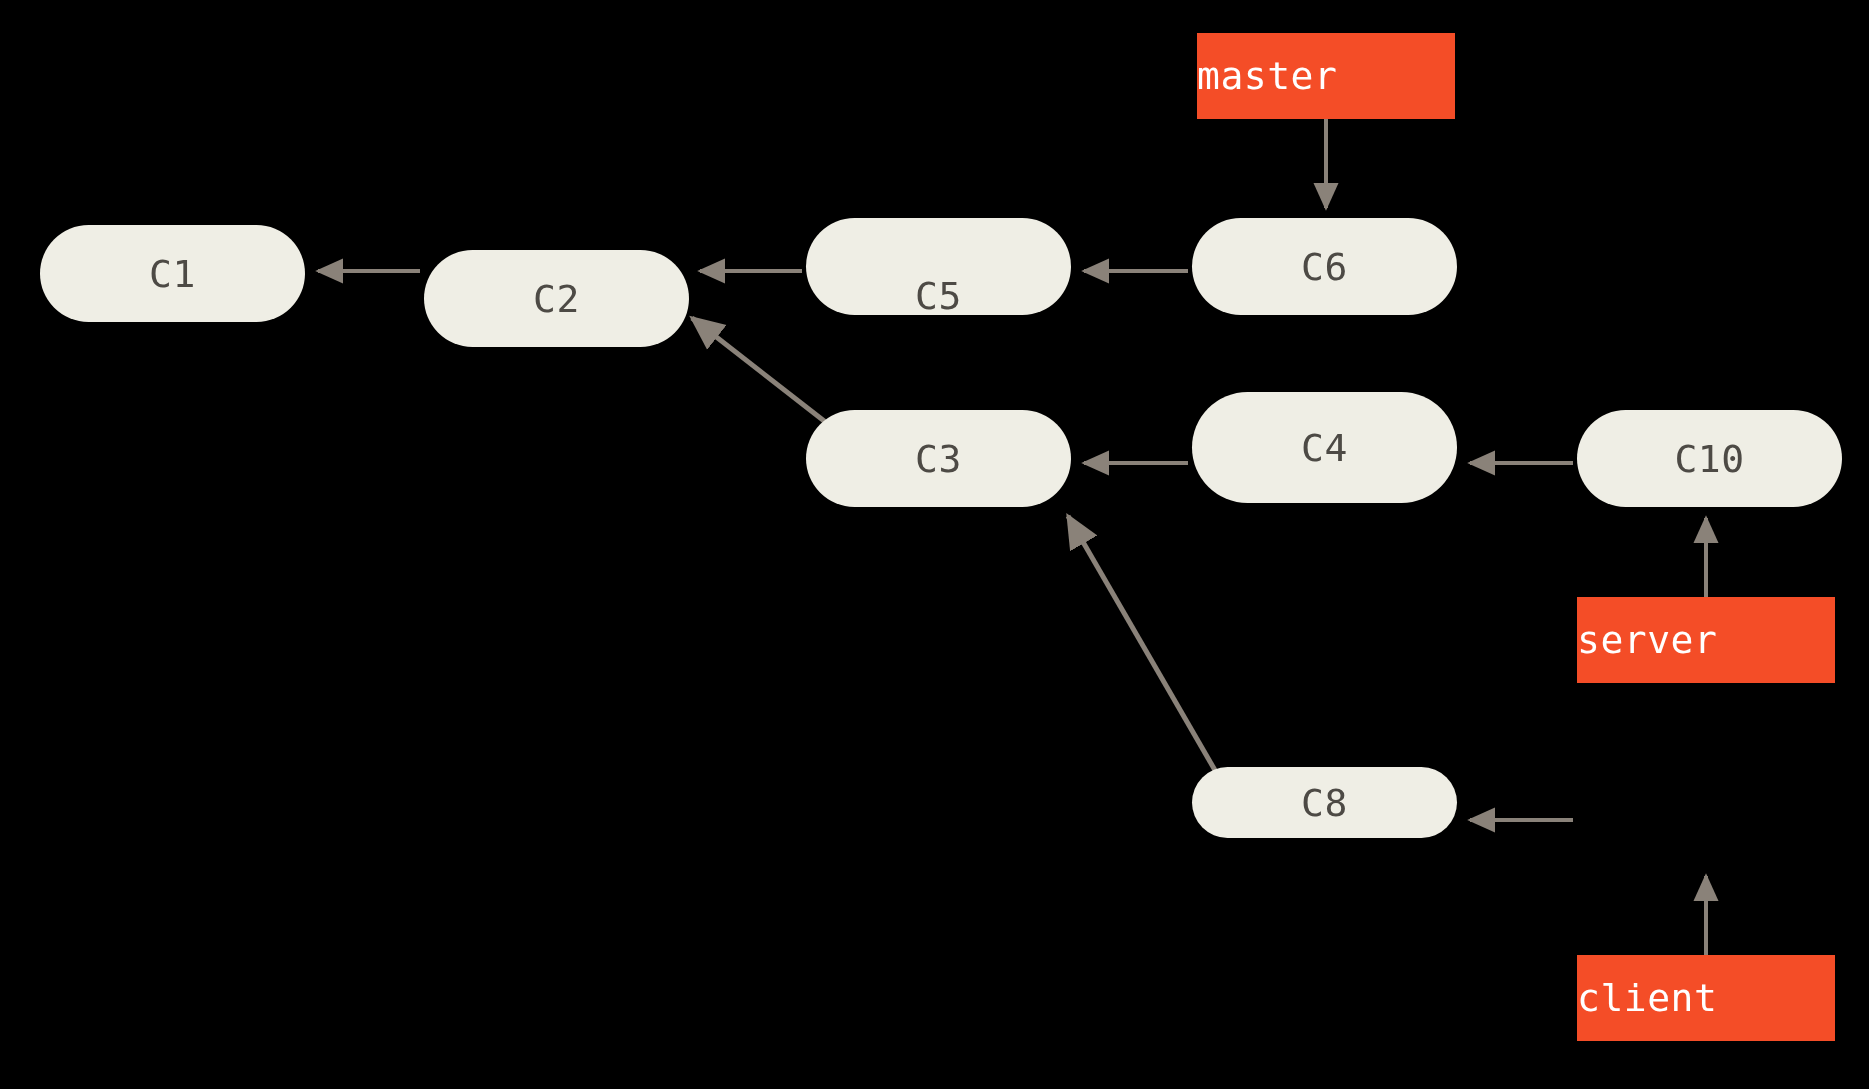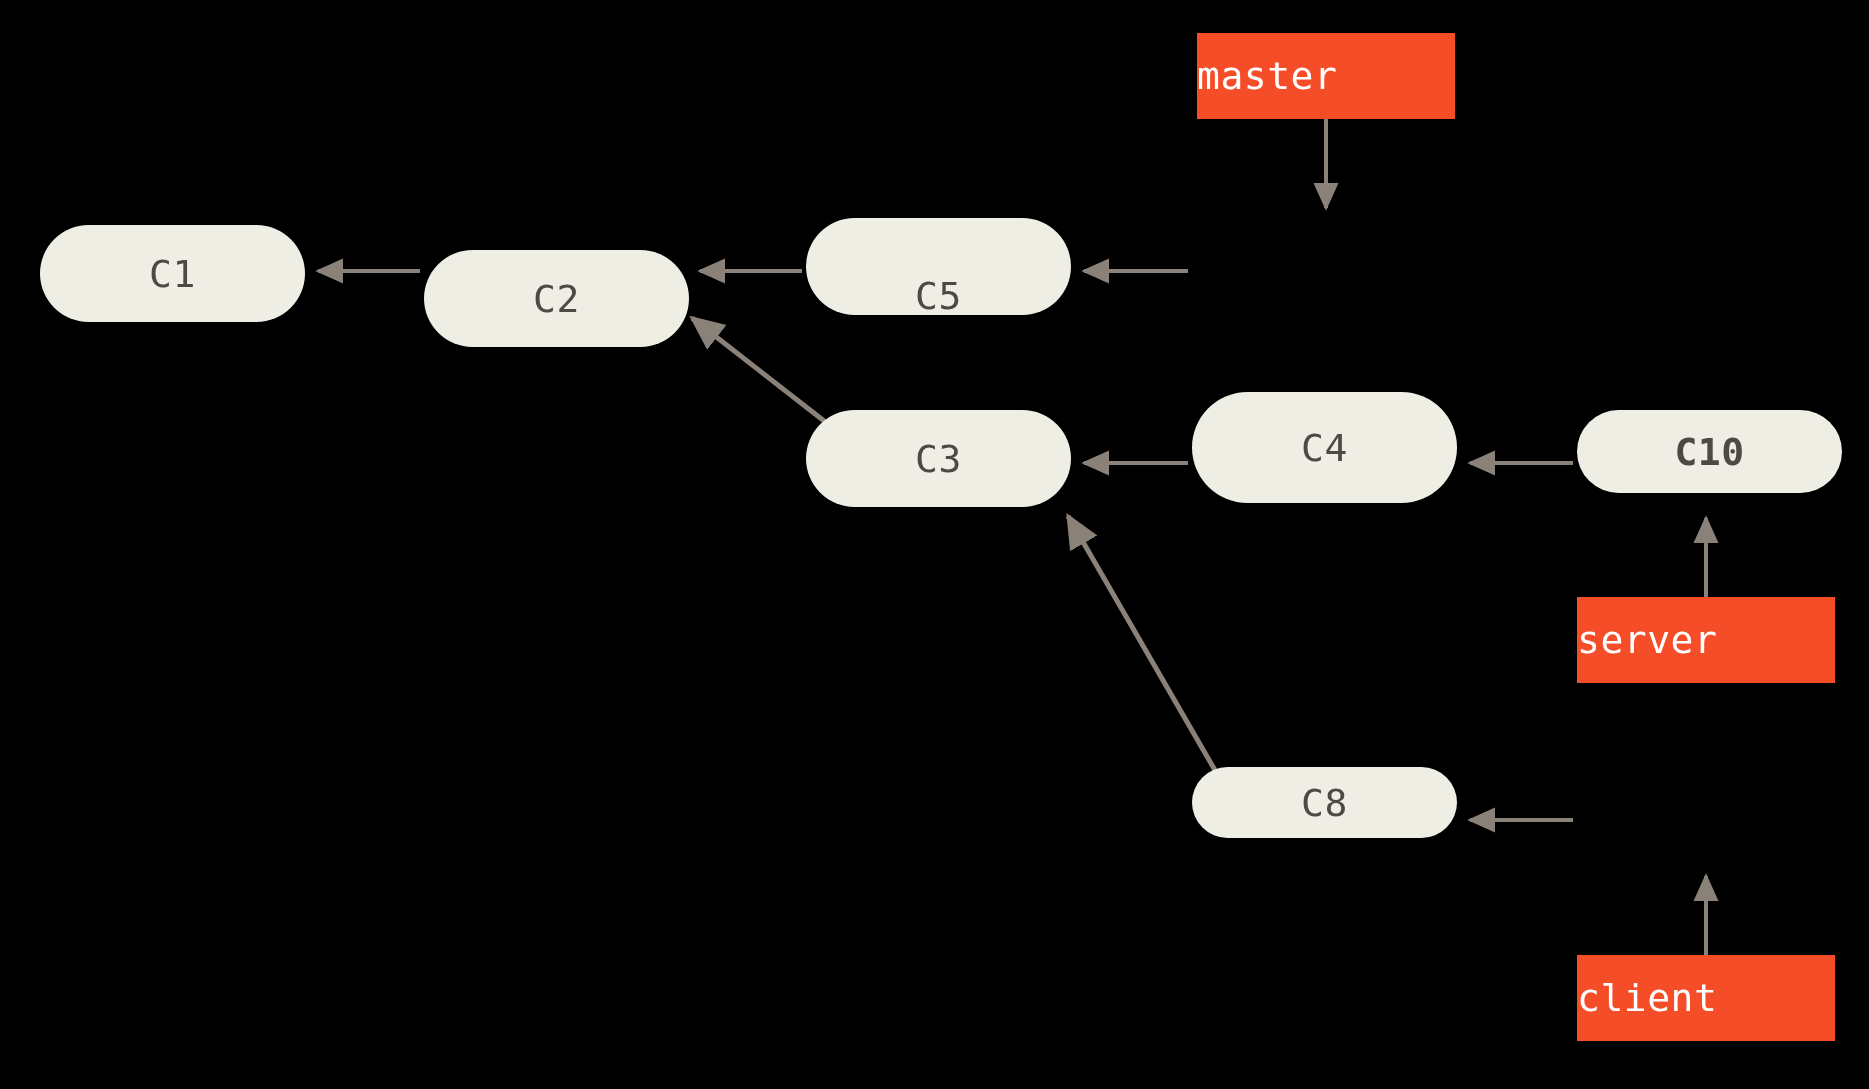--- a/index.html
+++ b/index.html
@@ -100,30 +100,33 @@
   </div>
 
   <div class="commit-node" style="left:424px; top:218px; width:265px; height:97px;margin-top:32px;">
     <span class="commit-label">C2</span>
   </div>
 
   <div class="commit-node" style="left:806px; top:218px; width:265px; height:97px;align-items:flex-end;">
     <span class="commit-label">C5</span>
   </div>
 
+  <div class="commit-node" style="left:1192px; top:218px; width:265px; height:97px;">
+    <span class="commit-label">C6</span>
+  </div>
 
   <div class="commit-node" style="left:806px; top:410px; width:265px; height:97px;align-items:center;">
     <span class="commit-label">C3</span>
   </div>
 
   <div class="commit-node" style="left:1192px; top:392px; width:265px; height:111px;">
     <span class="commit-label">C4</span>
   </div>
 
-  <div class="commit-node" style="left:1577px; top:410px; width:265px; height:83px;font-weight:bold;">
+  <div class="commit-node" style="left:1577px; top:410px; width:265px; height:97px;">
     <span class="commit-label">C10</span>
   </div>
 
   <div class="commit-node" style="left:1192px; top:767px; width:265px; height:71px;">
     <span class="commit-label">C8</span>
   </div>
 
 
   <div class="branch-node" style="left:1197px; top:33px; width:258px; height:86px;">
     <span class="branch-label">master</span>

